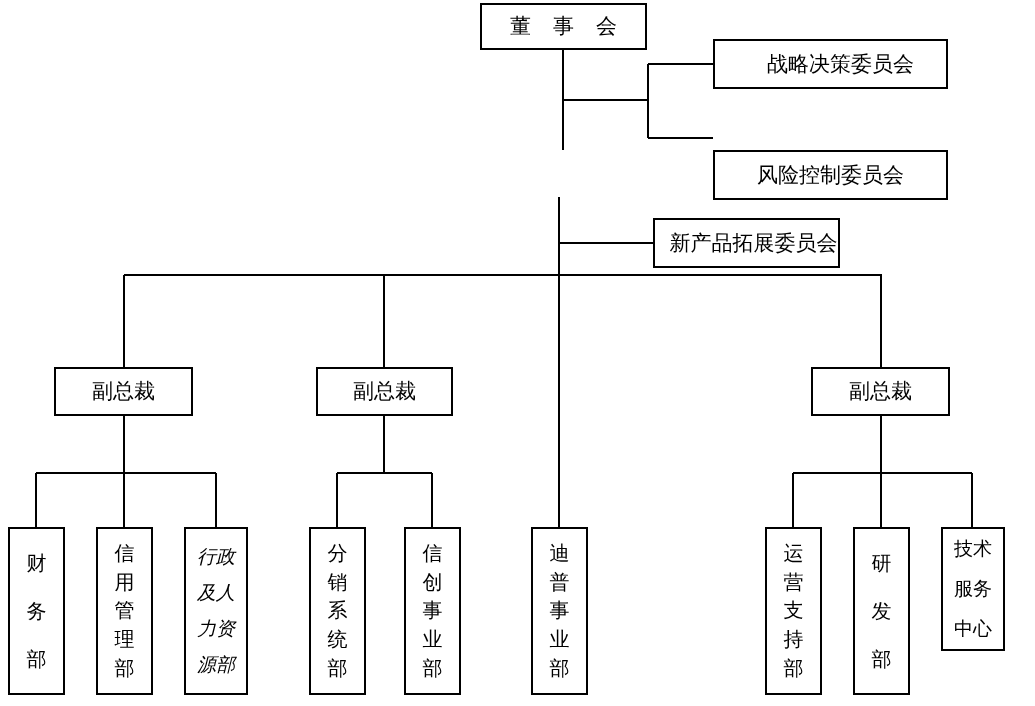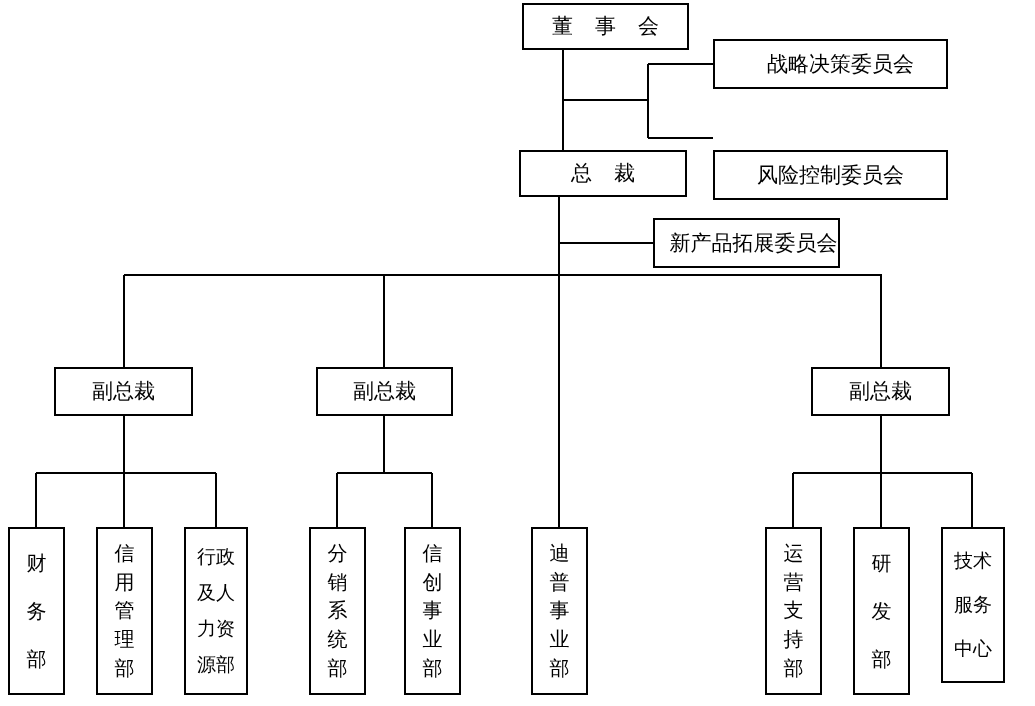--- a/index.html
+++ b/index.html
@@ -37,21 +37,20 @@
   }
   
   .node-h {
     font-size: 21px;
     letter-spacing: 0;
     white-space: nowrap;
   }
   .node-h.wide-spaced {
     letter-spacing: 22px;
     text-indent: 22px;
-    margin-left: 42px;
   }
   
   .node-v {
     flex-direction: column;
     justify-content: space-around;
     align-items: center;
     padding: 10px 0;
     font-size: 20px;
   }
   .node-v .vchar {
@@ -106,21 +105,20 @@
       <line x1="972" y1="473" x2="972" y2="527"></line>
     </g>
   </svg>
 
   <div class="node node-h wide-spaced" style="left:480px; top:3px; width:167px; height:47px;">董事会</div>
 
   <div class="node node-h" style="left:713px; top:39px; width:235px; height:50px;padding-left:20px;">战略决策委员会</div>
 
   <div class="node node-h" style="left:713px; top:113px; width:235px; height:50px;margin-top:37px;">风险控制委员会</div>
 
-  <div class="node node-h wide-spaced" style="left:477px; top:150px; width:168px; height:47px;">总裁</div>
 
   <div class="node node-h" style="left:653px; top:218px; width:187px; height:50px;padding-left:14px;">新产品拓展委员会</div>
 
   <div class="node node-h" style="left:54px; top:367px; width:139px; height:49px;">副总裁</div>
 
   <div class="node node-h" style="left:316px; top:367px; width:137px; height:49px;">副总裁</div>
 
   <div class="node node-h" style="left:811px; top:367px; width:139px; height:49px;">副总裁</div>
 
   <div class="node node-v" style="left:8px; top:527px; width:57px; height:168px;">
@@ -130,21 +128,21 @@
     </div>
 
   <div class="node node-v" style="left:96px; top:527px; width:57px; height:168px;">
       <span class="vchar">信</span>
       <span class="vchar">用</span>
       <span class="vchar">管</span>
       <span class="vchar">理</span>
       <span class="vchar">部</span>
     </div>
 
-  <div class="node node-v two-col" style="left:184px; top:527px; width:64px; height:168px;">
+  <div class="node node-v two-col" style="left:184px; top:527px; width:64px; height:168px;font-style:italic;">
       <span class="vchar">行政</span>
       <span class="vchar">及人</span>
       <span class="vchar">力资</span>
       <span class="vchar">源部</span>
     </div>
 
   <div class="node node-v" style="left:309px; top:527px; width:57px; height:168px;">
       <span class="vchar">分</span>
       <span class="vchar">销</span>
       <span class="vchar">系</span>
@@ -175,19 +173,19 @@
       <span class="vchar">持</span>
       <span class="vchar">部</span>
     </div>
 
   <div class="node node-v" style="left:853px; top:527px; width:57px; height:168px;">
       <span class="vchar">研</span>
       <span class="vchar">发</span>
       <span class="vchar">部</span>
     </div>
 
-  <div class="node node-v two-col" style="left:941px; top:527px; width:64px; height:156px;">
+  <div class="node node-v two-col" style="left:941px; top:527px; width:64px; height:124px;justify-content:space-between;">
       <span class="vchar">技术</span>
       <span class="vchar">服务</span>
       <span class="vchar">中心</span>
     </div>
 
 </div>
 
 </body></html>

